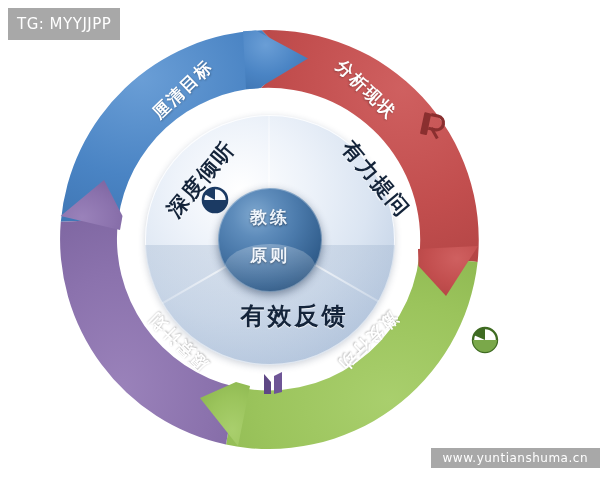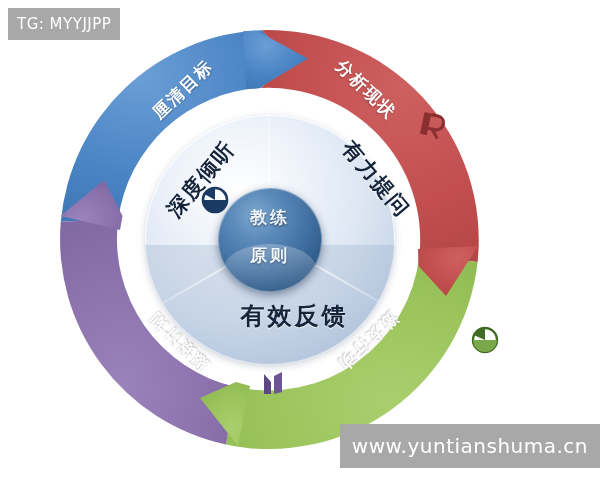--- a/index.html
+++ b/index.html
@@ -10,21 +10,21 @@
   }
   .stage{position:absolute;inset:0;}
 
   
   .wm{
     position:absolute;background:#a8a8a8;color:#ffffff;
     display:flex;align-items:center;
     letter-spacing:.5px;white-space:nowrap;
   }
   #wm-top{left:8px;top:8px;height:32px;padding:0 9px;font-size:15px;}
-  #wm-bottom{right:0px;bottom:12px;height:44px;padding:0 12px;font-size:20px;}
+  #wm-bottom{right:0px;bottom:12px;height:20px;padding:0 12px;font-size:12px;}
 
   
   .wheel{
     position:absolute;left:60px;top:30px;width:420px;height:420px;
   }
   .ring-svg{position:absolute;left:0;top:0;width:420px;height:420px;}
 
   
   .disc{
     position:absolute;left:85px;top:85px;width:250px;height:250px;

